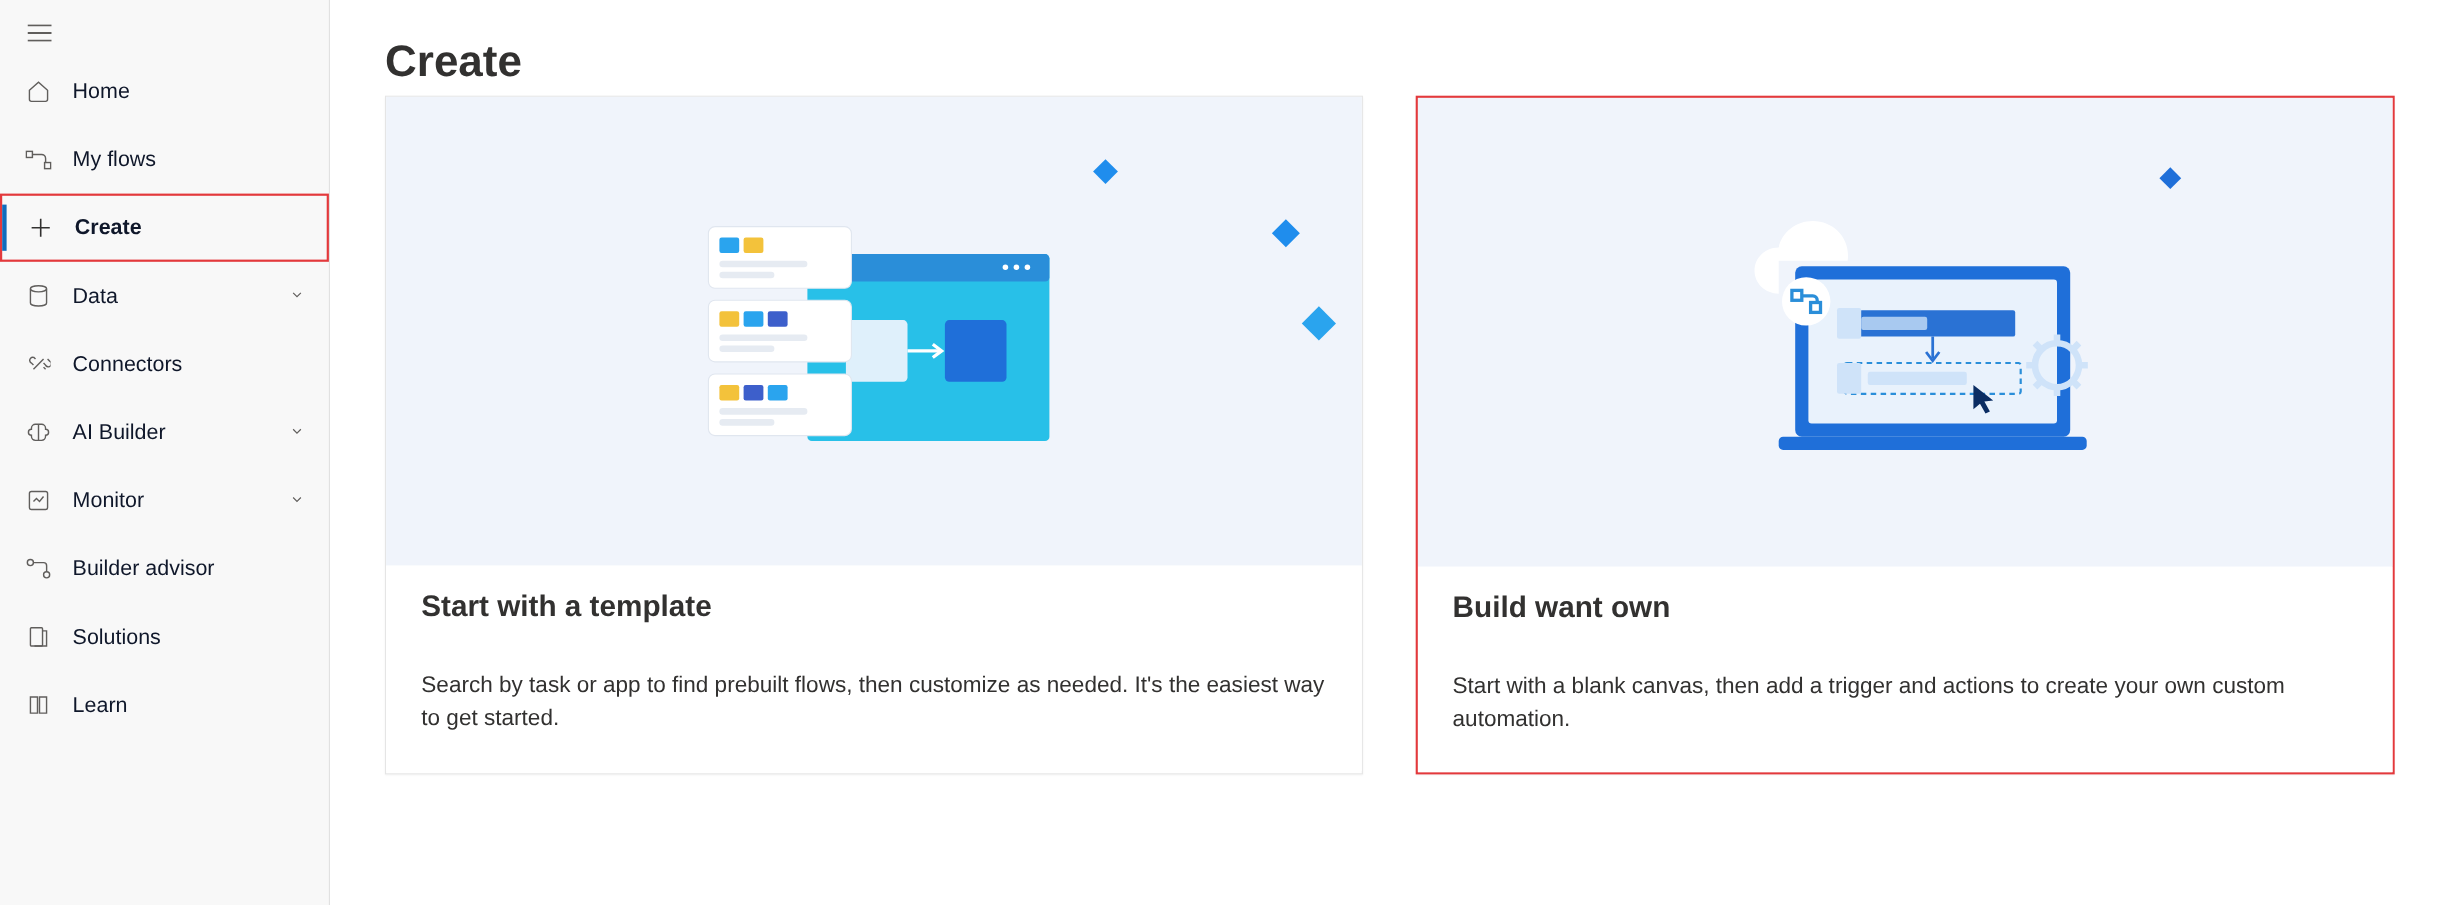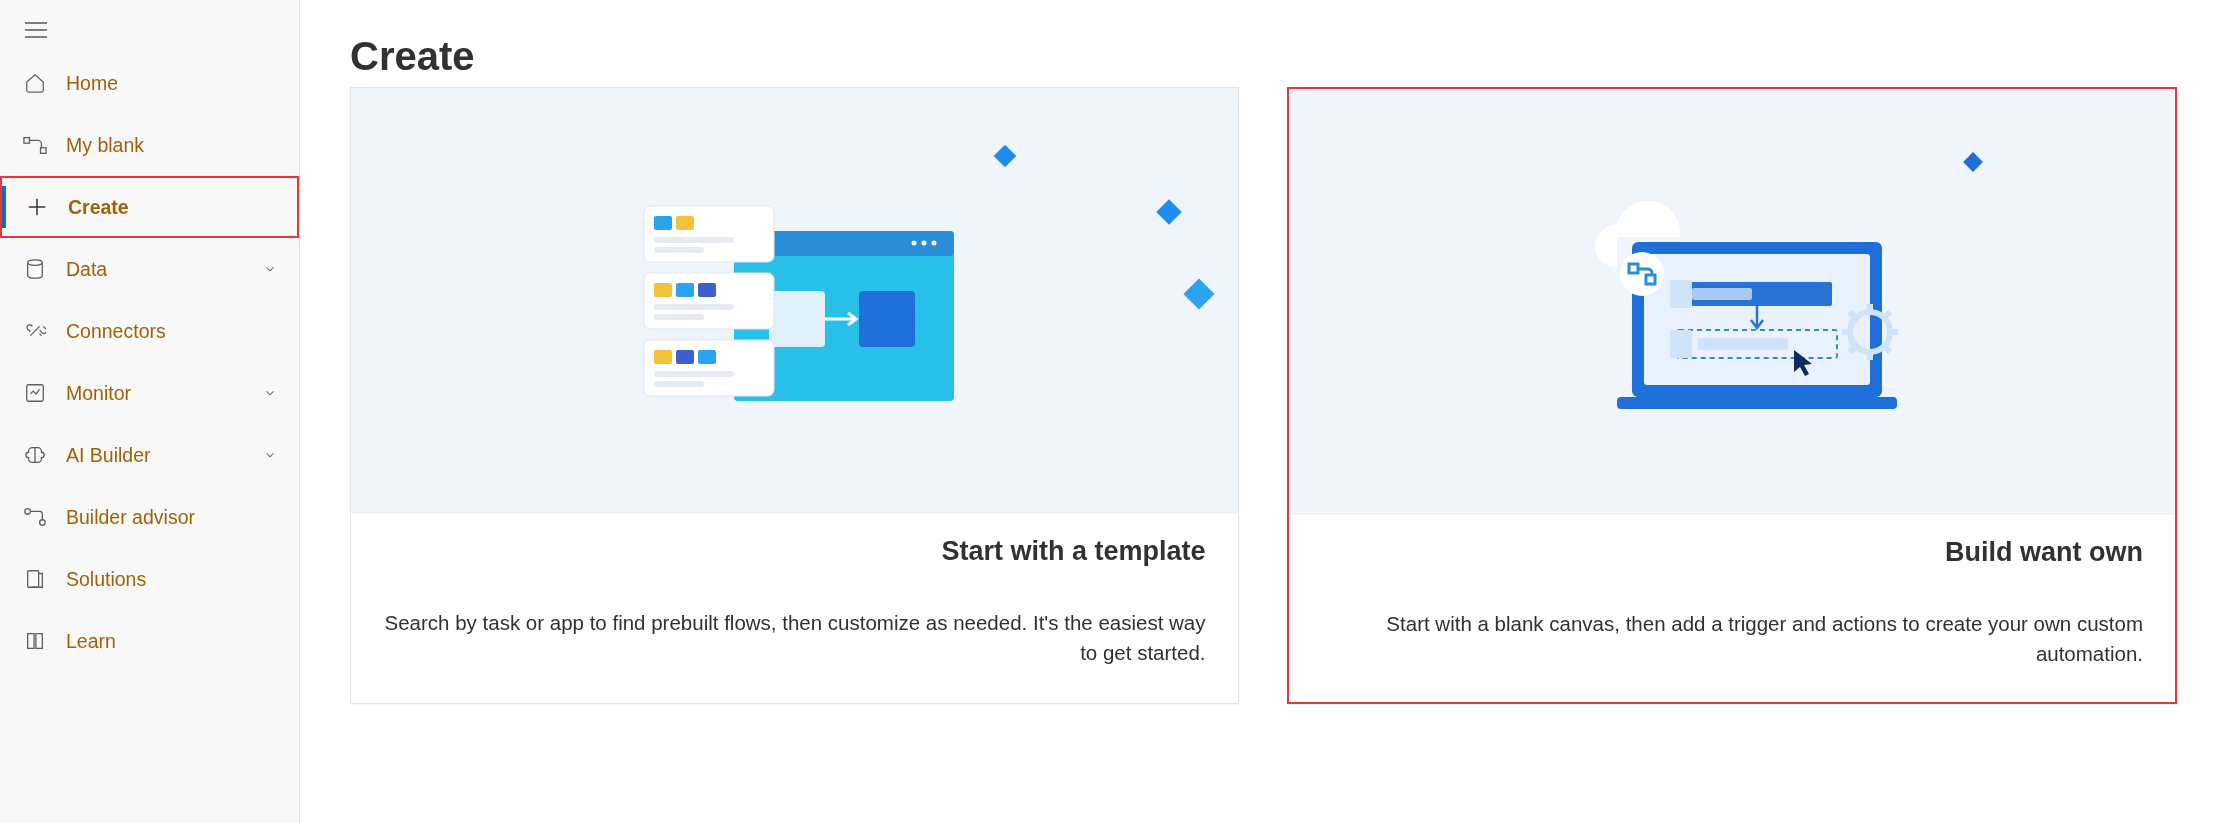--- a/index.html
+++ b/index.html
@@ -26,21 +26,21 @@
       padding: 10px 22px 14px 25px;
       cursor: pointer;
     }
     .hamburger svg { display:block; }
     .nav-item {
       display: flex;
       align-items: center;
       padding: 0 22px;
       height: 62px;
       cursor: pointer;
-      color: #a16207;
+      color: #0f172a;
       font-size: 19.5px;
       position: relative;
     }
     .nav-item .icon {
       width: 26px;
       height: 26px;
       margin-right: 18px;
       display: inline-flex;
       align-items: center;
       justify-content: center;
@@ -78,21 +78,20 @@
       margin-bottom: 8px;
     }
     .page-subtitle {
       font-size: 20px;
       color: #323130;
       margin-bottom: 28px;
     }
     .cards {
       display: flex;
       gap: 48px;
-      text-align: right;
     }
     .card {
       flex: 1;
       border: 1px solid #e5e5e5;
       box-shadow: 0 1px 2px rgba(0,0,0,0.05);
       cursor: pointer;
       background: #fff;
       display: flex;
       flex-direction: column;
     }
@@ -153,21 +152,21 @@
 
 
   <div class="nav-item">
     <span class="icon">
       <svg width="24" height="20" viewBox="0 0 26 20" fill="none" stroke="#605e5c" stroke-width="1.4">
           <rect x="1" y="2" width="6" height="6"></rect>
           <rect x="19" y="13" width="6" height="6"></rect>
           <path d="M7 5h9a4 4 0 0 1 4 4v4"></path>
         </svg>
     </span>
-    <span>My blank</span>
+    <span>My flows</span>
   </div>
 
   <div class="nav-item active callout">
     <span class="icon">
       <svg width="22" height="22" viewBox="0 0 24 24" fill="none" stroke="#323130" stroke-width="1.6">
           <line x1="12" y1="3" x2="12" y2="21"></line>
           <line x1="3" y1="12" x2="21" y2="12"></line>
         </svg>
     </span>
     <span>Create</span>
@@ -193,39 +192,39 @@
       <svg width="22" height="22" viewBox="0 0 24 24" fill="none" stroke="#605e5c" stroke-width="1.4">
           <path d="M7 17l10-10M9 7l-2-2m10 10l2 2M9 7a3 3 0 1 0-4 4l2 2m10-2l2 2a3 3 0 1 0 4-4l-2-2"></path>
         </svg>
     </span>
     <span>Connectors</span>
   </div>
 
   <div class="nav-item">
     <span class="icon">
       <svg width="22" height="22" viewBox="0 0 24 24" fill="none" stroke="#605e5c" stroke-width="1.4">
-          <rect x="3" y="3" width="18" height="18" rx="2"></rect>
-          <polyline points="7 13 10 10 13 13 17 8"></polyline>
-        </svg>
-    </span>
-    <span>Monitor</span>
+          <path d="M9 4a4 4 0 0 0-4 4v1a3 3 0 0 0 0 6v1a4 4 0 0 0 4 4M15 4a4 4 0 0 1 4 4v1a3 3 0 0 1 0 6v1a4 4 0 0 1-4 4M9 4h6M9 20h6M12 4v16"></path>
+        </svg>
+    </span>
+    <span>AI Builder</span>
     <span class="chevron">
       <svg width="14" height="14" viewBox="0 0 24 24" fill="none" stroke="#605e5c" stroke-width="1.8">
           <polyline points="6 9 12 15 18 9"></polyline>
         </svg>
     </span>
   </div>
 
   <div class="nav-item">
     <span class="icon">
       <svg width="22" height="22" viewBox="0 0 24 24" fill="none" stroke="#605e5c" stroke-width="1.4">
-          <path d="M9 4a4 4 0 0 0-4 4v1a3 3 0 0 0 0 6v1a4 4 0 0 0 4 4M15 4a4 4 0 0 1 4 4v1a3 3 0 0 1 0 6v1a4 4 0 0 1-4 4M9 4h6M9 20h6M12 4v16"></path>
-        </svg>
-    </span>
-    <span>AI Builder</span>
+          <rect x="3" y="3" width="18" height="18" rx="2"></rect>
+          <polyline points="7 13 10 10 13 13 17 8"></polyline>
+        </svg>
+    </span>
+    <span>Monitor</span>
     <span class="chevron">
       <svg width="14" height="14" viewBox="0 0 24 24" fill="none" stroke="#605e5c" stroke-width="1.8">
           <polyline points="6 9 12 15 18 9"></polyline>
         </svg>
     </span>
   </div>
 
   <div class="nav-item">
     <span class="icon">
       <svg width="24" height="22" viewBox="0 0 26 22" fill="none" stroke="#605e5c" stroke-width="1.4">

